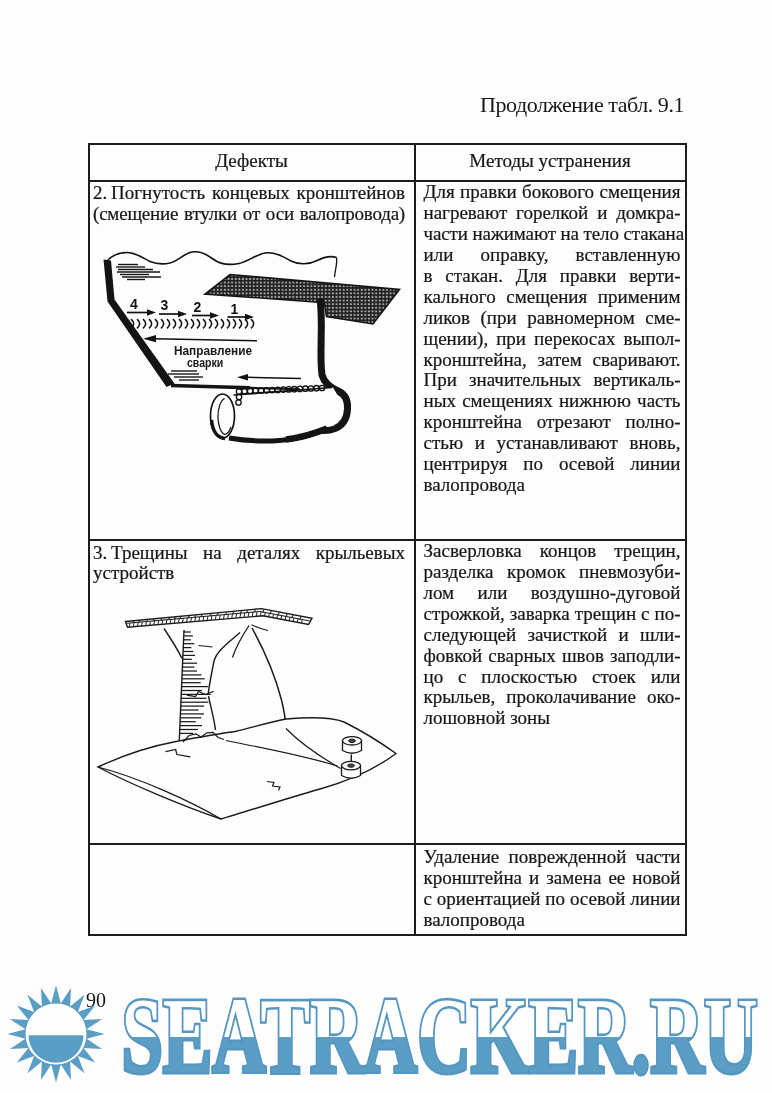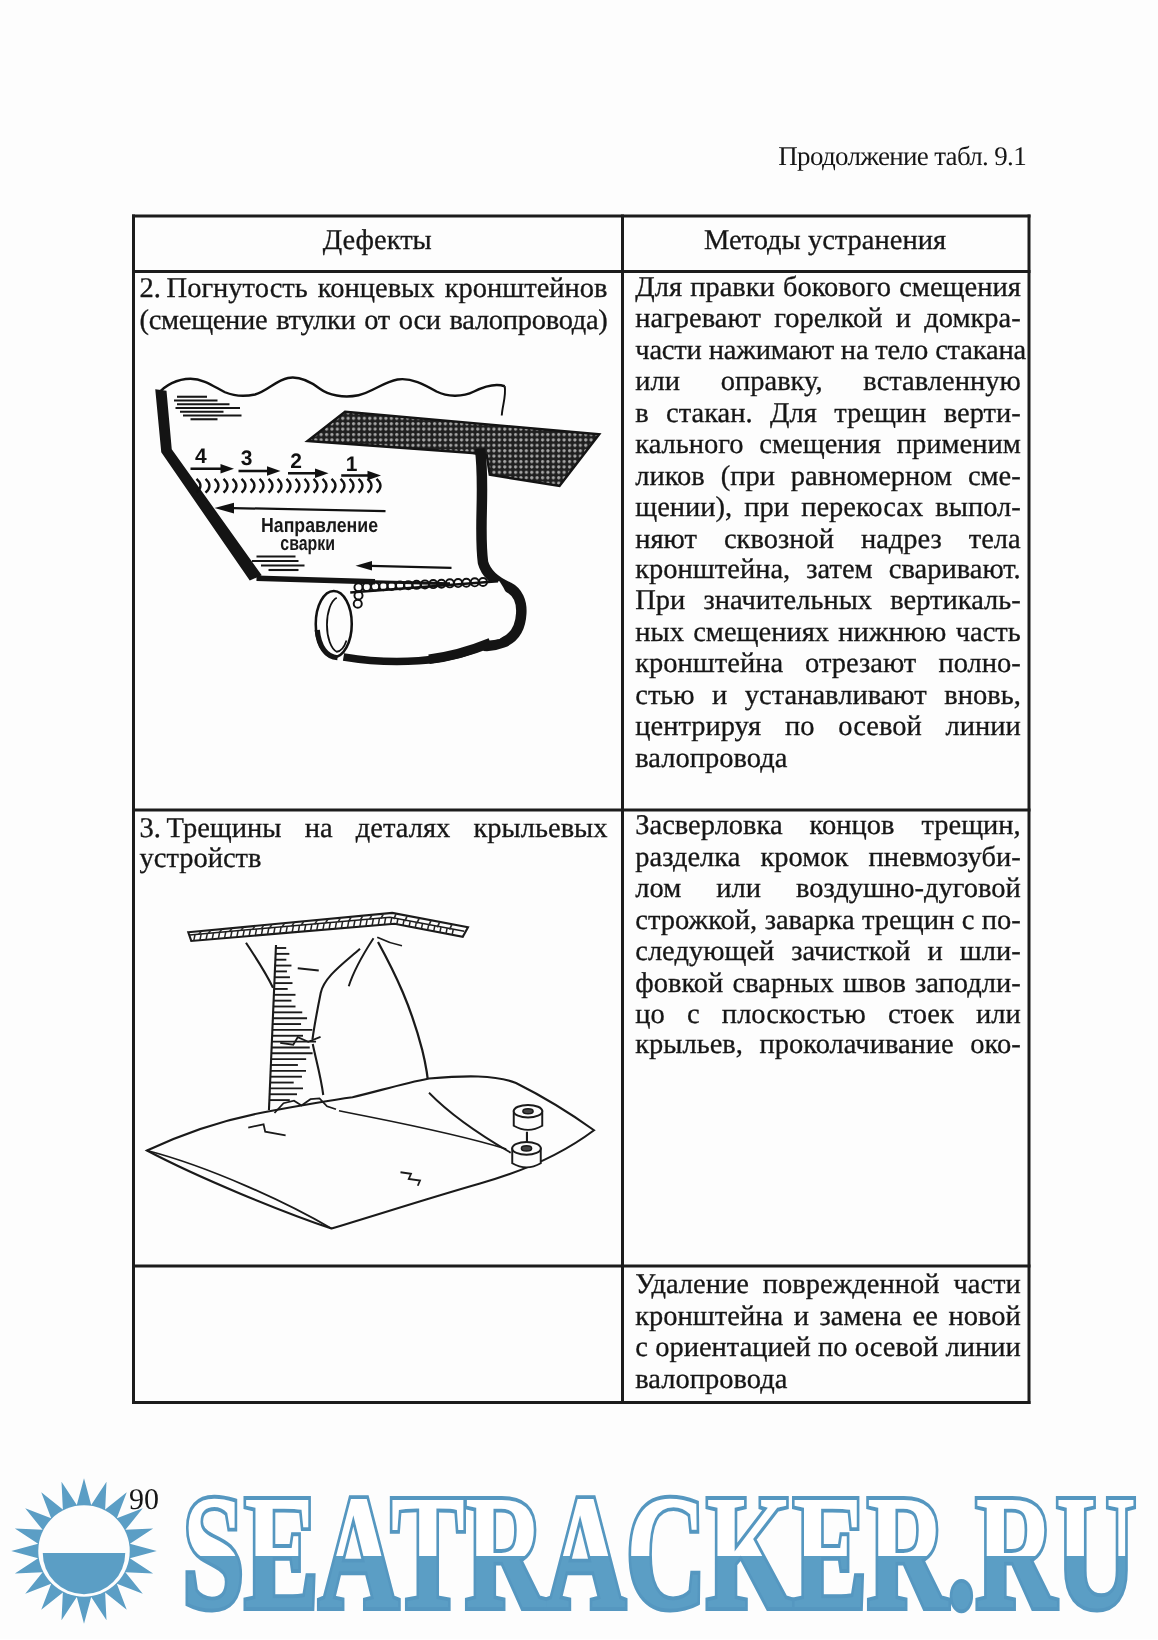--- a/index.html
+++ b/index.html
@@ -8,21 +8,21 @@
   .ln{position:absolute;background:#1c1c1c;}
   .txt{position:absolute;font-size:19px;line-height:20.9px;-webkit-text-stroke:0.22px #1c1c1c;}
   .jl{text-align:justify;text-align-last:justify;height:20.9px;overflow:visible;white-space:nowrap;}
   .ll{text-align:left;height:20.9px;white-space:nowrap;}
   svg{position:absolute;overflow:visible;}
 </style>
 </head>
 <body>
 <div id="page">
 
-  <div style="position:absolute;left:284px;top:92.2px;width:400px;text-align:right;font-size:18px;line-height:25px;letter-spacing:-0.45px;">Продолжение табл. 9.1</div>
+  <div style="position:absolute;left:284px;top:92.2px;width:400px;text-align:right;font-size:22px;line-height:25px;letter-spacing:-0.45px;">Продолжение табл. 9.1</div>
 
   <div class="ln" style="left:87.5px;top:142.5px;width:599px;height:2px;"></div>
   <div class="ln" style="left:87.5px;top:180px;width:599px;height:2px;"></div>
   <div class="ln" style="left:87.5px;top:539px;width:599px;height:2px;"></div>
   <div class="ln" style="left:87.5px;top:843px;width:599px;height:2px;"></div>
   <div class="ln" style="left:87.5px;top:933.5px;width:599px;height:2px;"></div>
   <div class="ln" style="left:87.5px;top:142.5px;width:2px;height:793px;"></div>
   <div class="ln" style="left:413.5px;top:142.5px;width:2px;height:793px;"></div>
   <div class="ln" style="left:684.5px;top:142.5px;width:2px;height:793px;"></div>
 
@@ -32,25 +32,24 @@
   <div class="txt" style="left:93px;top:183.3px;width:312px;">
     <div class="jl">2. Погнутость концевых кронштейнов</div>
     <div class="jl" style="letter-spacing:-0.2px">(смещение втулки от оси валопровода)</div>
   </div>
 
   <div class="txt" style="left:423.5px;top:182.4px;width:257px;">
     <div class="jl">Для правки бокового смещения</div>
     <div class="jl">нагревают горелкой и домкра-</div>
     <div class="jl" style="letter-spacing:-0.12px">части нажимают на тело стакана</div>
     <div class="jl">или оправку, вставленную</div>
-    <div class="jl">в стакан. Для трещин верти-</div>
+    <div class="jl">в стакан. Для правки верти-</div>
     <div class="jl">кального смещения применим</div>
     <div class="jl">ликов (при равномерном сме-</div>
     <div class="jl">щении), при перекосах выпол-</div>
-    <div class="jl">няют сквозной надрез тела</div>
     <div class="jl">кронштейна, затем сваривают.</div>
     <div class="jl">При значительных вертикаль-</div>
     <div class="jl">ных смещениях нижнюю часть</div>
     <div class="jl">кронштейна отрезают полно-</div>
     <div class="jl">стью и устанавливают вновь,</div>
     <div class="jl">центрируя по осевой линии</div>
     <div class="ll">валопровода</div>
   </div>
 
   <div class="txt" style="left:93px;top:542.6px;width:312px;">
@@ -60,20 +59,21 @@
 
   <div class="txt" style="left:423.5px;top:541.2px;width:257px;">
     <div class="jl">Засверловка концов трещин,</div>
     <div class="jl">разделка кромок пневмозуби-</div>
     <div class="jl">лом или воздушно-дуговой</div>
     <div class="jl">строжкой, заварка трещин с по-</div>
     <div class="jl">следующей зачисткой и шли-</div>
     <div class="jl">фовкой сварных швов заподли-</div>
     <div class="jl">цо с плоскостью стоек или</div>
     <div class="jl">крыльев, проколачивание око-</div>
+    <div class="ll">лошовной зоны</div>
   </div>
 
 
   <div class="txt" style="left:423.5px;top:847.1px;width:257px;">
     <div class="jl">Удаление поврежденной части</div>
     <div class="jl">кронштейна и замена ее новой</div>
     <div class="jl">с ориентацией по осевой линии</div>
     <div class="ll">валопровода</div>
   </div>
 

